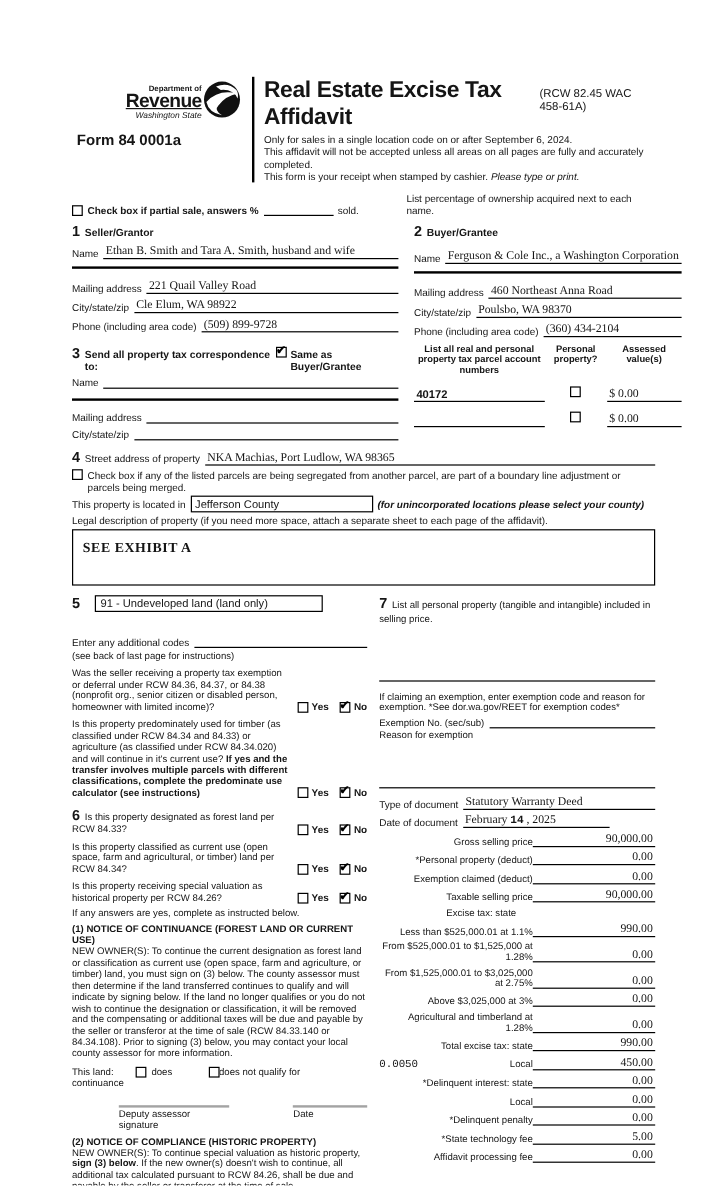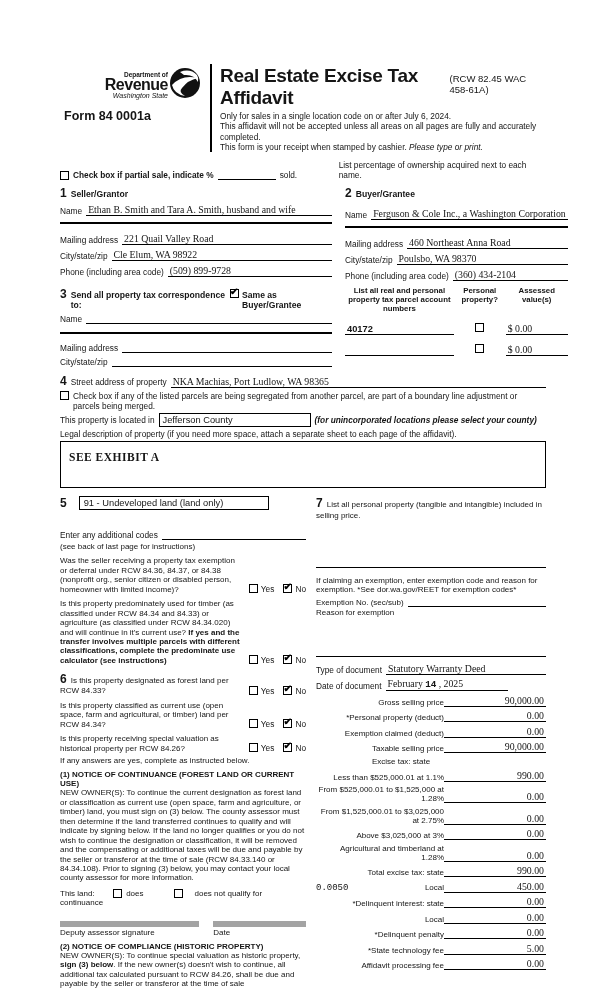--- a/index.html
+++ b/index.html
@@ -14,30 +14,30 @@
   .sec-no { font-weight:bold; font-size:12px; margin-right:4px; }
   .sec-ttl { font-weight:bold; font-size:8.6px; }
   .row { display:flex; align-items:flex-end; }
   .fl { flex:1; border-bottom:1px solid #000; min-height:10px; }
   .thick { border-bottom:2.2px solid #000; }
   .v-serif { font-family:"Liberation Serif", serif; font-size:9.8px; white-space:nowrap; }
   .v-mono { font-family:"Liberation Mono", monospace; font-size:9.3px; white-space:nowrap; }
   .v-bold { font-weight:bold; font-size:9.3px; white-space:nowrap; }
   .cb { display:inline-block; width:9px; height:9px; border:1.2px solid #000; background:#fff; flex:none; position:relative; vertical-align:-1px; }
   .cb.checked::after { content:"\2714"; position:absolute; left:-1px; top:-4px; font-size:10px; font-weight:bold; color:#000; }
-  .yn { display:inline-flex; gap:3px; align-items:flex-start; font-size:8.3px; white-space:nowrap; }
+  .yn { display:inline-flex; gap:3px; align-items:flex-end; font-size:8.3px; white-space:nowrap;font-weight:bold; }
   .yn .cb { margin-left:6px; }
 
   
   .hdr { display:flex; margin-bottom:8px; }
   .logo-block { width:148px; flex:none; padding-top:2px; }
   .logo-row { display:flex; align-items:center; justify-content:flex-end; padding-right:6px; }
   .logo-txt { text-align:right; }
   .dep-of { font-size:6.5px; font-weight:bold; }
-  .rev { font-size:16px; font-weight:bold; letter-spacing:-0.5px; line-height:0.9; }
+  .rev { font-size:16px; font-weight:bold; letter-spacing:-0.5px; line-height:0.9;text-decoration:underline; }
   .wa-st { font-size:7px; font-style:italic; }
   .form-no { font-size:12.5px; font-weight:bold; margin-top:5px; text-align:left; padding-left:4px; }
   .hdr-div { border-left:2px solid #000; margin:0 8px 0 2px; }
   .hdr-right { flex:1; padding-top:1px; }
   .title-row { display:flex; align-items:baseline; gap:5px; }
   .title { font-size:19px; font-weight:bold; letter-spacing:-0.3px; }
   .rcw { font-size:9.5px; }
   .hnote { font-size:8.3px; line-height:1.25; margin-top:2px; }
 
   
@@ -74,21 +74,21 @@
   .cb-l { width:246px; flex:none; }
   .cb-r { flex:1; }
   .q { display:flex; align-items:flex-end; margin-top:5px; }
   .q-txt { flex:1; font-size:8.0px; line-height:1.18; }
   .code-box { display:inline-block; border:1.2px solid #000; width:190px; padding:1px 4px; font-size:9.3px; }
   .smallnote { font-size:8.0px; margin-top:2px; }
   .para { font-size:8.0px; line-height:1.18; margin-top:3px; }
   .nt { font-weight:bold; font-size:8.0px; margin-top:5px; }
 
   .sig-pair { display:flex; gap:14px; margin-top:14px; }
-  .sig-cell { flex:1; border-top:6px solid #a3a3a3; font-size:8.0px; padding-top:1px; }
+  .sig-cell { flex:1; border-top:2px solid #a3a3a3; font-size:8.0px; padding-top:1px;margin-left:39px; }
 
   
   .tax-rows { margin-top:2px; }
   .tax-row { display:flex; align-items:flex-end; margin-top:3.5px; }
   .tax-lbl { width:128px; flex:none; text-align:right; font-size:8.0px; display:flex; justify-content:flex-end; gap:4px; }
   .tax-lbl .pre { margin-right:auto; font-family:"Liberation Mono", monospace; font-size:9px; }
   .tax-val { flex:1; border-bottom:1px solid #000; text-align:right; font-family:"Liberation Serif", serif; font-size:9.8px; padding:0 2px; min-height:11px; }
   .tax-hdr { text-align:center; font-size:8.0px; margin-top:4px; padding-right:60px; }
 </style>
 </head>
@@ -114,31 +114,31 @@
       </div>
       <div class="form-no">Form 84 0001a</div>
     </div>
     <div class="hdr-div"></div>
     <div class="hdr-right">
       <div class="title-row">
         <span class="title">Real Estate Excise Tax Affidavit</span>
         <span class="rcw">(RCW 82.45 WAC 458-61A)</span>
       </div>
       <div class="hnote">
-        <div>Only for sales in a single location code on or after July 6, 2024.</div>
+        <div>Only for sales in a single location code on or after September 6, 2024.</div>
         <div>This affidavit will not be accepted unless all areas on all pages are fully and accurately completed.</div>
         <div><span>This form is your receipt when stamped by cashier. </span><span class="i">Please type or print.</span></div>
       </div>
     </div>
   </div>
 
   <div class="psale">
     <div class="psale-left">
       <span class="cb"></span>
-      <span class="b">Check box if partial sale, indicate %</span>
+      <span class="b">Check box if partial sale, answers %</span>
       <span class="psale-line"></span>
       <span>sold.</span>
     </div>
     <div class="psale-right">List percentage of ownership acquired next to each name.</div>
   </div>
 
   <div class="cols-top">
     <div class="ct-l">
       <div class="sec-head">
         <span class="sec-no">1</span>
@@ -310,21 +310,21 @@
       <div class="para">If any answers are yes, complete as instructed below.</div>
       <div class="nt">(1) NOTICE OF CONTINUANCE (FOREST LAND OR CURRENT USE)</div>
       <div class="para" style="margin-top:0;">NEW OWNER(S): To continue the current designation as forest land or classification as current use (open space, farm and agriculture, or timber) land, you must sign on (3) below. The county assessor must then determine if the land transferred continues to qualify and will indicate by signing below. If the land no longer qualifies or you do not wish to continue the designation or classification, it will be removed and the compensating or additional taxes will be due and payable by the seller or transferor at the time of sale (RCW 84.33.140 or 84.34.108). Prior to signing (3) below, you may contact your local county assessor for more information.</div>
 
       <div class="row" style="margin-top:6px; gap:10px; font-size:8.0px; align-items:flex-start;">
         <span><span>This land:</span><br><span>continuance</span></span>
         <span style="display:flex; gap:4px; align-items:center;">
             <span class="cb"></span>
             <span>does</span>
           </span>
-        <span style="display:flex; gap:12px; align-items:center; margin-left:20px;">
+        <span style="display:flex; gap:0; align-items:center; margin-left:20px;">
             <span class="cb"></span>
             <span>does not qualify for</span>
           </span>
       </div>
 
       <div class="sig-pair">
         <div class="sig-cell" style="flex:1.5;"><span>Deputy assessor signature</span></div>
         <div class="sig-cell"><span>Date</span></div>
       </div>
 

